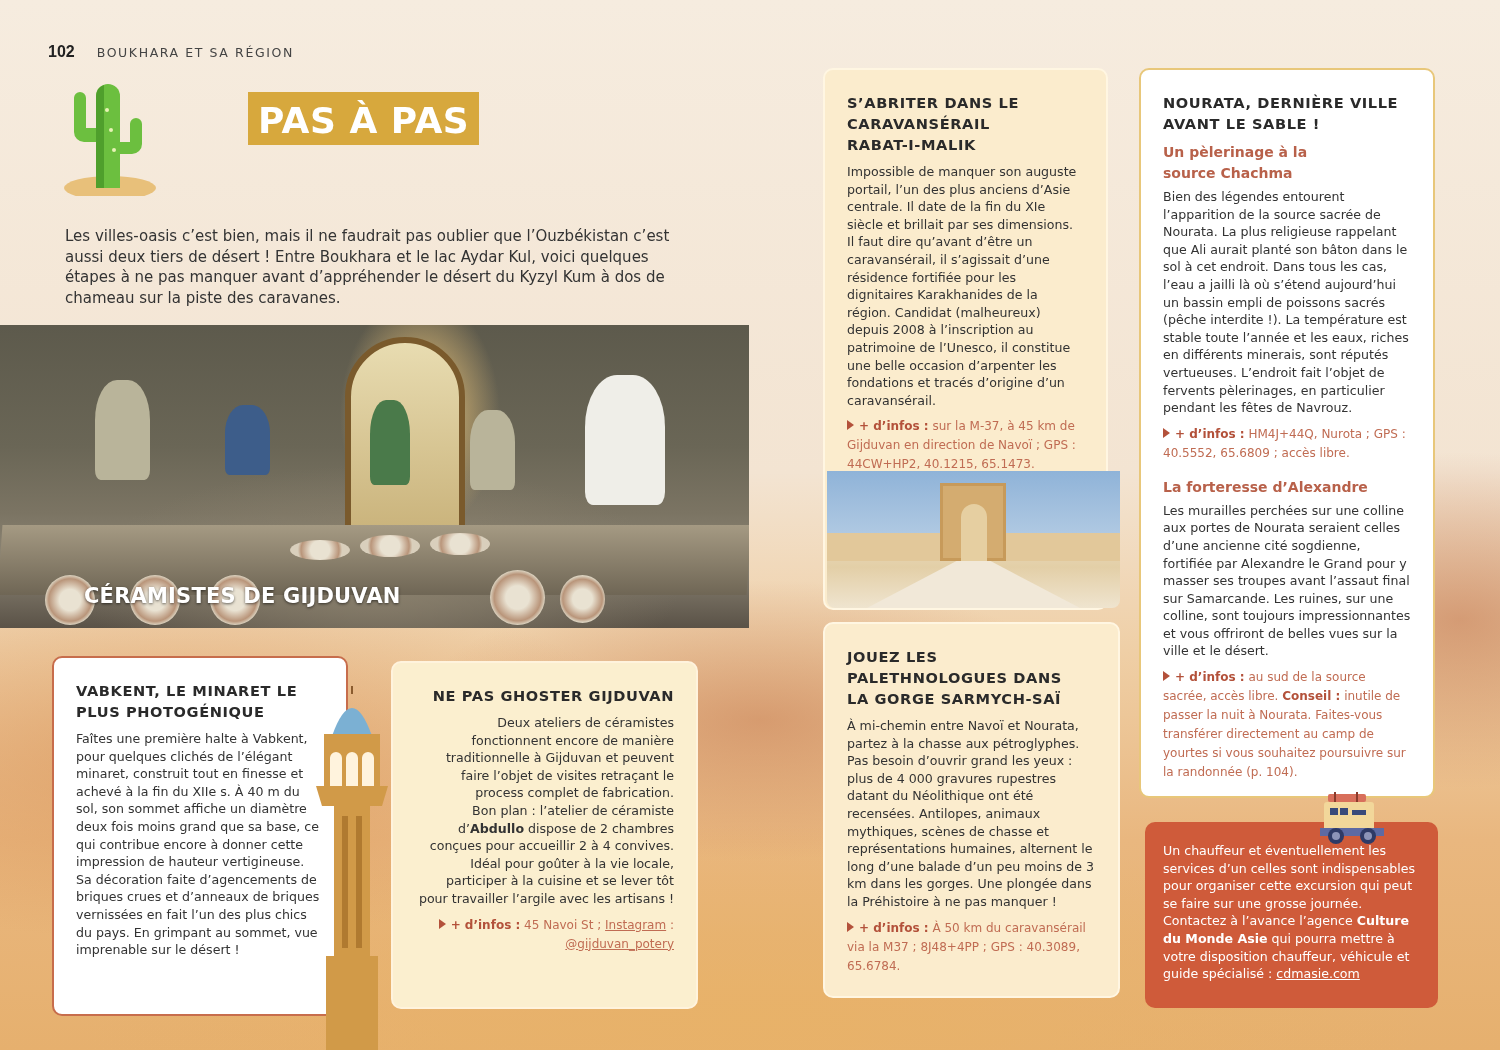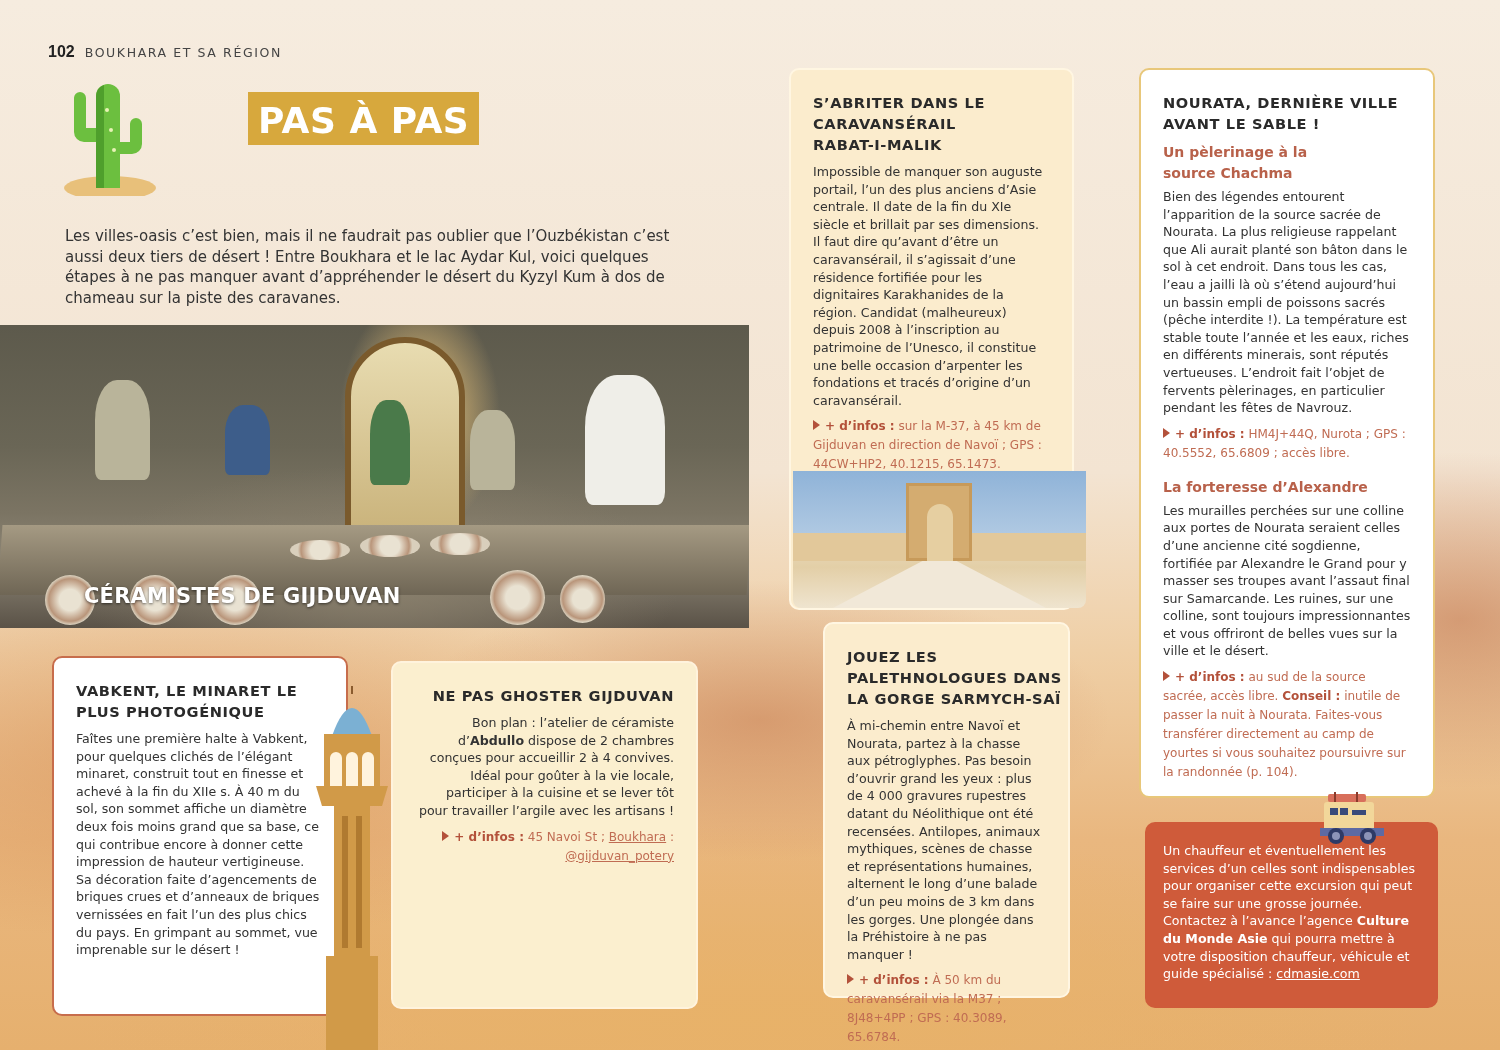--- a/index.html
+++ b/index.html
@@ -8,21 +8,21 @@
     font-family: "DejaVu Sans", sans-serif;
     color: #2b2b2b;
     position: relative;
     background:
       radial-gradient(ellipse 700px 260px at 180px 760px, rgba(214,140,80,0.55), rgba(214,140,80,0) 70%),
       radial-gradient(ellipse 500px 200px at 760px 720px, rgba(196,120,78,0.55), rgba(196,120,78,0) 70%),
       radial-gradient(ellipse 420px 240px at 1460px 620px, rgba(190,110,70,0.55), rgba(190,110,70,0) 70%),
       radial-gradient(ellipse 900px 260px at 750px 1020px, rgba(232,178,104,0.9), rgba(232,178,104,0) 75%),
       linear-gradient(180deg, #f6ecdf 0%, #f3e4d2 45%, #efcfa6 62%, #e9b77f 80%, #e6b06e 100%);
   }
-  .page-header { position: absolute; left: 48px; top: 43px; display: flex; align-items: baseline; gap: 10px; text-align: center; }
+  .page-header { position: absolute; left: 48px; top: 43px; display: flex; align-items: baseline; gap: 22px; text-align: center; }
   .page-num { font-family: "Liberation Sans", sans-serif; font-weight: 700; font-size: 16px; color: #222; }
   .section-name { font-family: "DejaVu Sans", sans-serif; font-size: 12.5px; letter-spacing: 1.6px; color: #444; }
 
   .cactus { position: absolute; left: 62px; top: 84px; width: 96px; height: 112px; }
 
   .title-wrap { position: absolute; left: 172px; top: 92px; }
   .title-tag {
     display: inline-block; background: #d7a83d; color: #fff;
     font-family: "DejaVu Sans", sans-serif; font-weight: 700; font-size: 36px;
     padding: 8px 10px 4px 10px; margin-left: 76px; letter-spacing: 0.5px;
@@ -66,22 +66,22 @@
     color: #b8614a; line-height: 21px; margin-bottom: 4px;
   }
   .card p { margin-bottom: 8px; }
   .info { color: #c06c53; font-size: 12px; line-height: 19px; }
   .info b { color: #b3513a; }
   .info .tri { display: inline-block; width: 0; height: 0; border-left: 7px solid #b3513a; border-top: 5px solid transparent; border-bottom: 5px solid transparent; margin-right: 5px; vertical-align: 0px; }
   .info a { color: #c06c53; text-decoration: underline; }
 
   .card-vabkent { left: 52px; top: 656px; width: 296px; height: 360px; background: #fff; border: 2px solid #c76d4c; }
   .card-ghoster { left: 391px; top: 661px; width: 307px; height: 348px; background: #fbefcf; border: 2px solid #fff3dd; text-align: right; }
-  .card-rabat { left: 789px; top: 68px; width: 285px; height: 542px; background: #fbeccd; border: 2px solid #fff6e2; }
-  .card-jouez { left: 823px; top: 622px; width: 247px; height: 376px; background: #fbeccd; border: 2px solid #fff6e2; }
+  .card-rabat { left: 823px; top: 68px; width: 285px; height: 542px; background: #fbeccd; border: 2px solid #fff6e2; }
+  .card-jouez { left: 823px; top: 622px; width: 297px; height: 376px; background: #fbeccd; border: 2px solid #fff6e2; }
   .card-nourata { left: 1139px; top: 68px; width: 296px; height: 730px; background: #fff; border: 2px solid #e8c77a; }
   .card-orange {
     position: absolute; left: 1145px; top: 822px; width: 293px; height: 186px;
     background: #cf5b3a; border-radius: 10px; padding: 20px 18px 10px 18px;
     color: #fff; font-size: 12.6px; line-height: 17.6px;
   }
   .card-orange b { font-weight: 700; }
   .card-orange a { color: #fff; text-decoration: underline; }
 
   .photo-rabat {
@@ -152,23 +152,24 @@
   <path d="M18 100 V72 a6 6 0 0 1 12 0 V100 Z M34 100 V72 a6 6 0 0 1 12 0 V100 Z M50 100 V72 a6 6 0 0 1 12 0 V100 Z" fill="#fff3dd"></path>
   <path d="M4 100 H76 L70 120 H10 Z" fill="#d19a48"></path>
   <rect x="22" y="120" width="36" height="150" fill="#d19a48"></rect>
   <rect x="30" y="130" width="6" height="132" fill="#b07a30"></rect>
   <rect x="44" y="130" width="6" height="132" fill="#b07a30"></rect>
   <rect x="14" y="270" width="52" height="94" fill="#d19a48"></rect>
 </svg>
 
 <div class="card card-ghoster">
   <h2>NE PAS GHOSTER GIJDUVAN</h2>
+  <p style="margin-bottom:0"><span>Deux ateliers de céramistes fonctionnent encore de manière traditionnelle à Gijduvan et peuvent faire l’objet de visites retraçant le process complet de fabrication.</span></p>
   <p><span>Bon plan : l’atelier de céramiste d’</span><b>Abdullo</b><span> dispose de 2 chambres conçues pour accueillir 2 à 4 convives. Idéal pour goûter à la vie locale, participer à la cuisine et se lever tôt pour travailler l’argile avec les artisans !</span></p>
   <p class="info">
-    <span class="tri"></span><b>+ d’infos :</b><span> 45 Navoi St ; </span><a>Boukhara</a><span> : </span><a>@gijduvan_potery</a>
+    <span class="tri"></span><b>+ d’infos :</b><span> 45 Navoi St ; </span><a>Instagram</a><span> : </span><a>@gijduvan_potery</a>
   </p>
 </div>
 
 <div class="card card-rabat">
   <h2 style="width:200px">S’ABRITER DANS LE CARAVANSÉRAIL RABAT-I-MALIK</h2>
   <p>Impossible de manquer son auguste portail, l’un des plus anciens d’Asie centrale. Il date de la fin du XIe siècle et brillait par ses dimensions. Il faut dire qu’avant d’être un caravansérail, il s’agissait d’une résidence fortifiée pour les dignitaires Karakhanides de la région. Candidat (malheureux) depuis 2008 à l’inscription au patrimoine de l’Unesco, il constitue une belle occasion d’arpenter les fondations et tracés d’origine d’un caravansérail.</p>
   <p class="info">
     <span class="tri"></span><b>+ d’infos :</b><span> sur la M-37, à 45 km de Gijduvan en direction de Navoï ; GPS : 44CW+HP2, 40.1215, 65.1473.</span>
   </p>
   <div class="photo-rabat">

